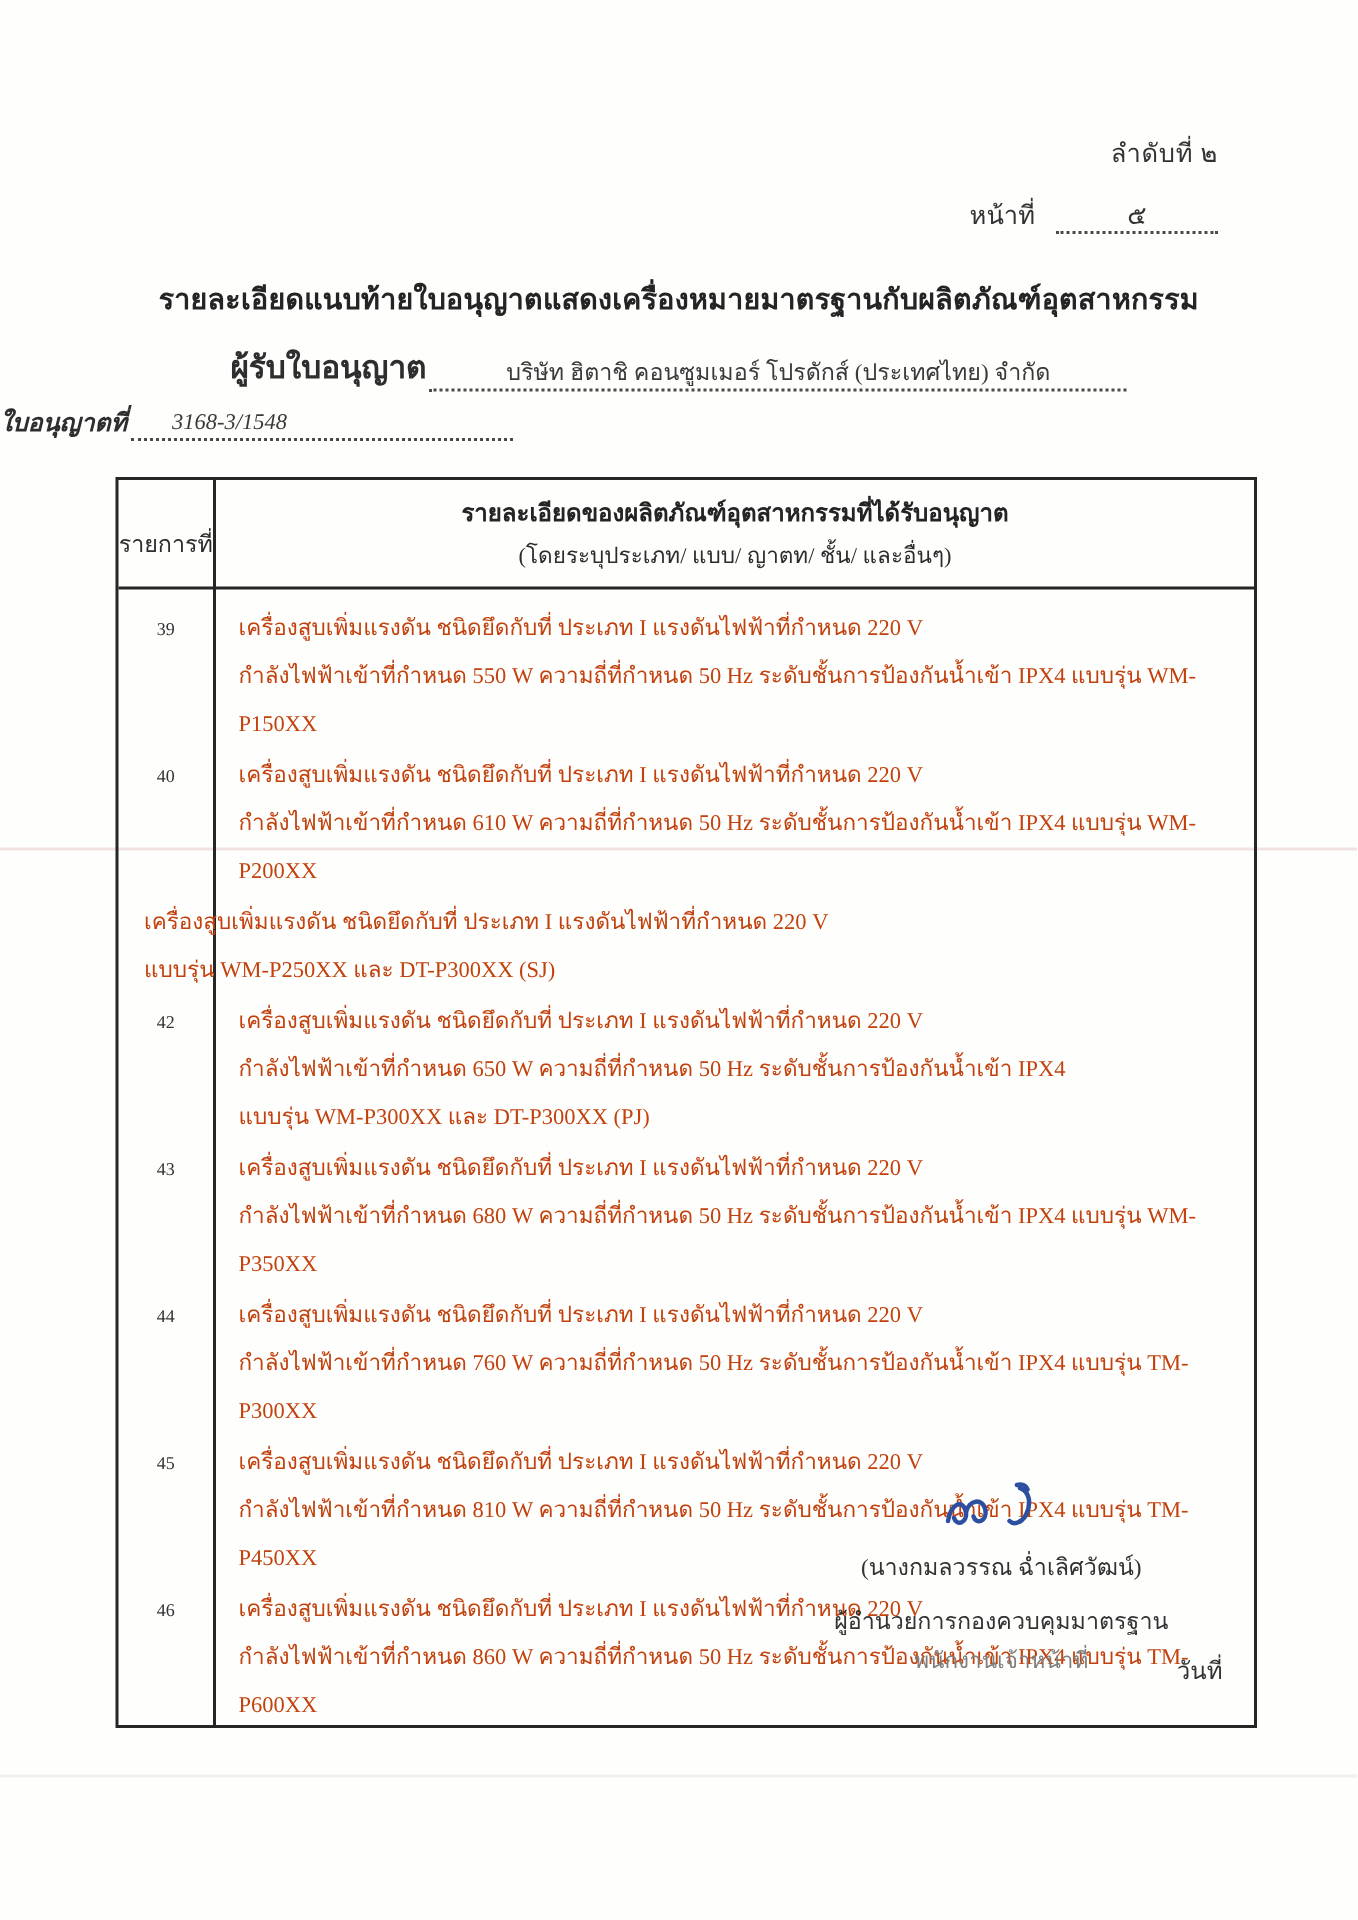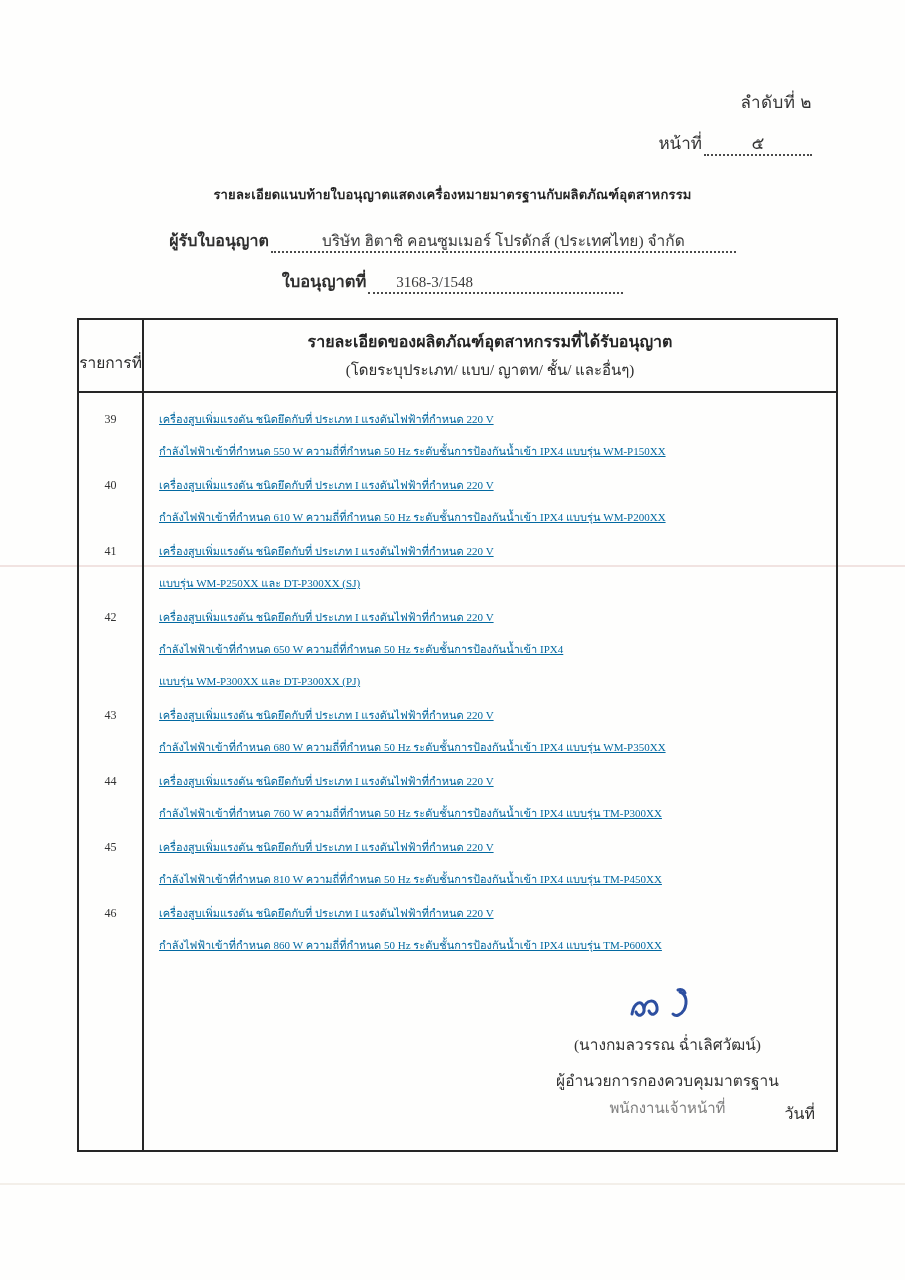--- a/index.html
+++ b/index.html
@@ -10,41 +10,41 @@
     background:#fefefd; overflow:hidden; color:#2e2e2e;
   }
   
   .artifact-1 { position:absolute; left:0; right:0; top:565px; height:2px; background:#f1e3e1; }
   .artifact-2 { position:absolute; left:0; right:0; top:1183px; height:2px; background:#f3efe9; }
 
   
   .corner { position:absolute; top:88px; right:93px; text-align:right; font-size:17px; color:#333; }
   .corner .line1 { margin-bottom:14px; letter-spacing:0.5px; }
   .corner .line2 { display:flex; align-items:flex-end; justify-content:flex-end; }
-  .corner .line2 .lbl { margin-right:2px; }
+  .corner .line2 .lbl { margin-right:14px; }
   .dotted-fill {
     display:inline-block; border-bottom:2px dotted #4a4a4a; text-align:center;
     line-height:20px;
   }
   .corner .pageno { width:108px; font-size:17px; }
 
   
   .doc-title {
     position:absolute; top:184px; left:0; width:100%; text-align:center;
-    font-size:13px; font-weight:bold; color:#242424; letter-spacing:0.2px;
+    font-size:19px; font-weight:bold; color:#242424; letter-spacing:0.2px;
   }
   .licensee-row {
     position:absolute; top:228px; left:0; width:100%;
     display:flex; justify-content:center; align-items:flex-end; font-size:16px;
   }
-  .licensee-row .lbl { font-weight:bold; font-size:16px; margin-right:2px; }
+  .licensee-row .lbl { font-weight:bold; font-size:21px; margin-right:2px; }
   .licensee-row .val { width:465px; font-size:15.5px; color:#3a3a3a; }
   .license-no-row {
     position:absolute; top:268px; left:0; width:100%;
-    display:flex; justify-content:center; align-items:flex-end; font-size:16px;
+    display:flex; align-items:flex-end; font-size:16px;font-style:italic;
   }
   .license-no-row .lbl { font-weight:bold; font-size:16.5px; margin-right:2px; }
   .license-no-row .val { width:255px; font-size:15px; color:#3a3a3a; text-align:left; padding-left:28px; }
 
   
   .doc-table {
     position:absolute; left:77px; top:318px; width:761px; height:834px;
     border:2px solid #262626;
   }
   .v-divider { position:absolute; left:63px; top:0; bottom:0; width:2px; background:#262626; }
@@ -63,23 +63,22 @@
   .t-header .h-col2 .h-line1 { font-size:16px; font-weight:bold; color:#242424; }
   .t-header .h-col2 .h-line2 { font-size:15px; color:#2c2c2c; margin-top:4px; }
 
   .t-body { position:absolute; left:0; right:0; top:75px; bottom:0; padding-top:8px; }
   .t-row { display:flex; margin-bottom:2px; }
   .t-row .no {
     width:63px; flex:none; text-align:center; font-size:12px; color:#333;
     line-height:32px;
   }
   .t-row .desc {
-    flex:1; padding-left:17px; padding-right:6px; font-size:11px; color:#0369a1;
+    flex:1; padding-left:17px; padding-right:6px; font-size:15px; color:#c2410c;
     line-height:32px;
-    text-decoration:underline;
   }
 
   
   .sig-block { position:absolute; left:500px; top:986px; width:335px; text-align:center; }
   .sig-scribble { display:block; margin:0 auto 4px 128px; }
   .sig-name { font-size:15.5px; color:#333; }
   .sig-title { font-size:15.5px; color:#333; margin-top:11px; }
   .sig-officer { font-size:15px; color:#7f7f7f; margin-top:9px; line-height:13px; }
   .sig-stamp {
     font-family:"DejaVu Sans Mono", monospace; font-size:18px; font-weight:bold;
@@ -140,21 +139,20 @@
 
       <div class="t-row">
         <div class="no">40</div>
         <div class="desc">
           <div>เครื่องสูบเพิ่มแรงดัน  ชนิดยึดกับที่  ประเภท I  แรงดันไฟฟ้าที่กำหนด 220 V</div>
           <div>กำลังไฟฟ้าเข้าที่กำหนด 610 W  ความถี่ที่กำหนด 50 Hz  ระดับชั้นการป้องกันน้ำเข้า IPX4  แบบรุ่น WM-P200XX</div>
         </div>
       </div>
 
       <div class="t-row">
-        <div class="no">41</div>
         <div class="desc">
           <div>เครื่องสูบเพิ่มแรงดัน  ชนิดยึดกับที่  ประเภท I  แรงดันไฟฟ้าที่กำหนด 220 V</div>
           <div>แบบรุ่น WM-P250XX  และ DT-P300XX (SJ)</div>
         </div>
       </div>
 
       <div class="t-row">
         <div class="no">42</div>
         <div class="desc">
           <div>เครื่องสูบเพิ่มแรงดัน  ชนิดยึดกับที่  ประเภท I  แรงดันไฟฟ้าที่กำหนด 220 V</div>

